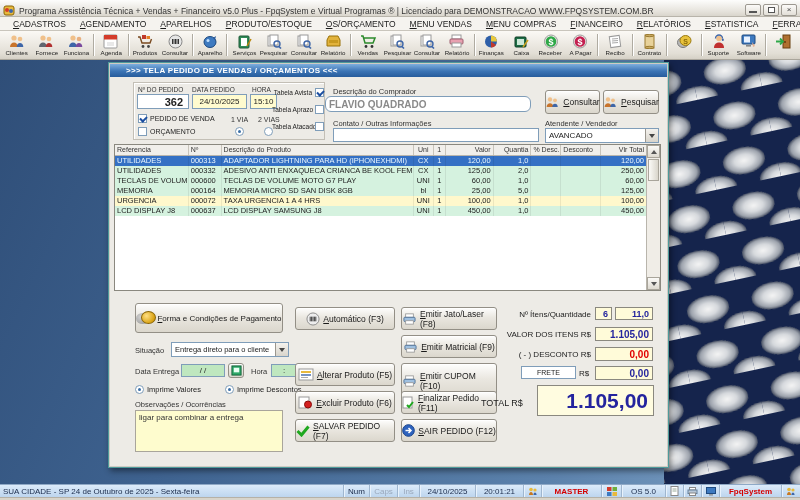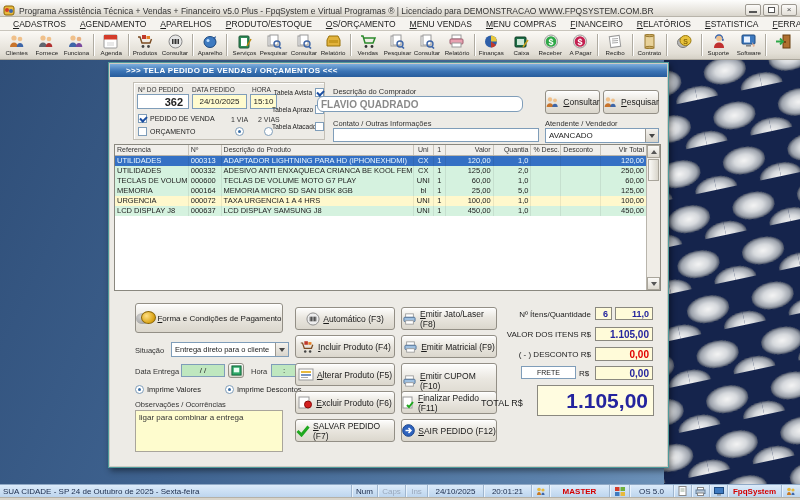--- a/index.html
+++ b/index.html
@@ -476,21 +476,21 @@
             <span style="width:40px;text-align:right;font-size:6.5px">Tabela Aprazo</span>
             <span class="cb"></span>
           </div>
         <div class="hrow" style="left:138px;top:39px">
             <span style="width:40px;text-align:right;font-size:6.5px">Tabela Atacado</span>
             <span class="cb"></span>
           </div>
       </div>
 
       <span class="slab" style="left:224px;top:24px;font-size:7.5px">Descrição do Comprador</span>
-      <input class="inp" style="left: 208px; top: 33px; width: 206px; height: 16px; border-radius: 6px;" value="FLAVIO QUADRADO">
+      <input class="inp" style="left: 216px; top: 33px; width: 206px; height: 16px; border-radius: 6px;" value="FLAVIO QUADRADO">
       <span class="slab" style="left:224px;top:56px;font-size:7.5px">Contato / Outras Informações</span>
       <input class="inp" style="left: 224px; top: 65px; width: 206px; height: 14px;" value="">
       <div class="xbtn" style="position:absolute;left:436px;top:27px;width:55px;height:24px">
           <span>
             <svg width="15" height="12" viewBox="0 0 18 14">
               <circle cx="6" cy="4" r="2.6" fill="#F0C08A"></circle>
               <path d="M2 13c0-3 2-4.5 4-4.5S10 10 10 13z" fill="#C8742C"></path>
               <circle cx="12" cy="5" r="2.3" fill="#F0C08A"></circle>
               <path d="M8.7 13c0-2.6 1.5-4 3.3-4s3.3 1.4 3.3 4z" fill="#3E66A8"></path>
             </svg>
@@ -649,32 +649,20 @@
                 <line x1="4.5" y1="5" x2="4.5" y2="10"></line>
                 <line x1="6" y1="5" x2="6" y2="10"></line>
                 <line x1="7.5" y1="5" x2="7.5" y2="10"></line>
                 <line x1="9" y1="5" x2="9" y2="10"></line>
                 <line x1="10.5" y1="5" x2="10.5" y2="10"></line>
               </g>
             </svg>
           </span>
           <span class="fl">Automático   (F3)</span>
         </div>
-      <div class="xbtn" style="position:absolute;left:186px;top:272px;width:100px;height:23px">
-          <span>
-            <svg width="16" height="14" viewBox="0 0 18 15">
-              <rect x="6" y="1" width="4" height="4" fill="#C0392B"></rect>
-              <rect x="10.5" y="2" width="3.5" height="3" fill="#E67E22"></rect>
-              <path d="M2 3h2l2 6h8l1.5-4" fill="none" stroke="#7A4A20" stroke-width="1.4"></path>
-              <circle cx="7" cy="12.5" r="1.4" fill="#444"></circle>
-              <circle cx="12.5" cy="12.5" r="1.4" fill="#444"></circle>
-            </svg>
-          </span>
-          <span class="fl">Incluir Produto  (F4)</span>
-        </div>
       <div class="xbtn" style="position:absolute;left:186px;top:300px;width:100px;height:23px">
           <span>
             <svg width="16" height="13" viewBox="0 0 16 13">
               <rect x="1" y="1" width="14" height="11" fill="#fff" stroke="#999"></rect>
               <line x1="3" y1="4" x2="13" y2="4" stroke="#E8B93C" stroke-width="2"></line>
               <line x1="3" y1="7" x2="13" y2="7" stroke="#3E66A8" stroke-width="1.4"></line>
               <line x1="3" y1="9.5" x2="10" y2="9.5" stroke="#AAA"></line>
             </svg>
           </span>
           <span class="fl">Alterar Produto  (F5)</span>
@@ -799,21 +787,21 @@
           <rect x="1" y="3" width="9" height="3.5" fill="#B8C8D8" stroke="#67809A"></rect>
           <rect x="2.5" y="6" width="6" height="2.5" fill="#fff" stroke="#888"></rect>
         </svg>
       </span>
     <span class="sp" style="width:18px">
         <svg width="10" height="9" viewBox="0 0 10 9">
           <rect x="0.5" y="0.5" width="9" height="6" fill="#3E7AC0" stroke="#1E4A80"></rect>
           <rect x="3" y="7.3" width="4" height="1.2" fill="#888"></rect>
         </svg>
       </span>
-    <span class="sp red" style="width:54px">FpqSystem</span>
+    <span class="sp red" style="width:62px">FpqSystem</span>
     <span class="sp" style="width:18px;border-right:none">
         <svg width="10" height="9" viewBox="0 0 10 9">
           <circle cx="3" cy="2.5" r="1.8" fill="#E8B93C"></circle>
           <path d="M1 8c0-2 1-3 2-3s2 1 2 3z" fill="#C87820"></path>
           <circle cx="7" cy="3" r="1.6" fill="#E8B93C"></circle>
           <path d="M5.4 8c0-1.8.8-2.6 1.6-2.6S8.6 6.2 8.6 8z" fill="#3E66A8"></path>
         </svg>
       </span>
   </div>
   <div class="sliver"></div>

